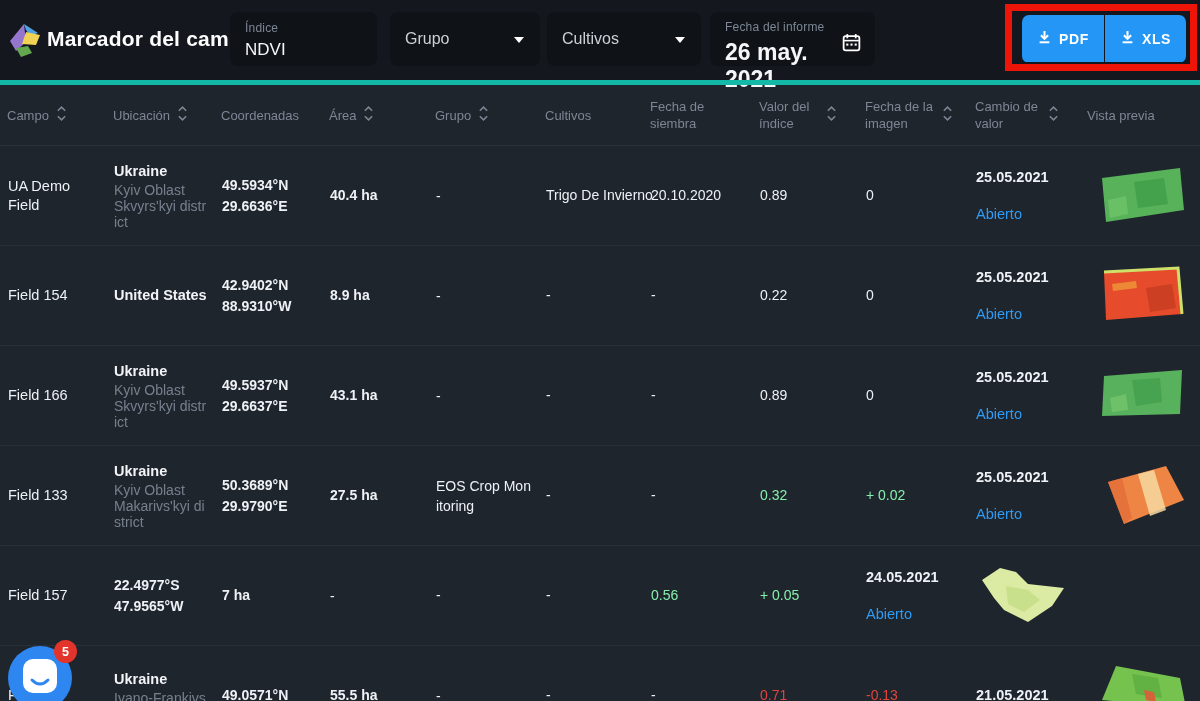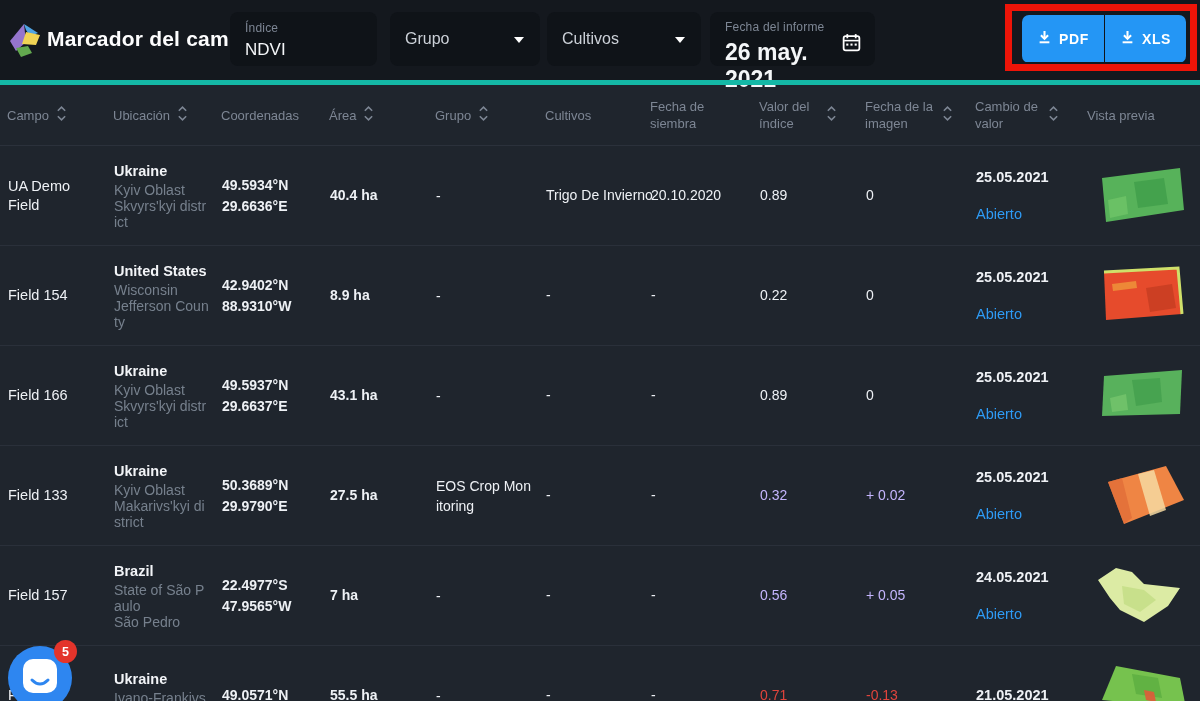--- a/index.html
+++ b/index.html
@@ -38,21 +38,21 @@
   .tbody{position:absolute;top:146px;left:0;width:1200px}
   .tr{width:1200px;height:100px;box-sizing:border-box;border-bottom:1px solid #2a303a;align-items:center}
   .td{padding-left:8px;padding-right:5px;color:#eef1f5;font-size:14px;line-height:19px}
   .td.name{font-size:14.5px}
   .country{font-weight:bold;font-size:14.5px;color:#f2f4f7}
   .region{color:#76808d;font-size:14px;line-height:16px;white-space:pre-line;word-break:break-all;max-width:100px;margin-top:1px}
   .coords div{font-weight:bold;line-height:21px}
   .td.area{font-weight:bold}
   .td.group{word-break:break-all;line-height:20px;max-width:103px}
   .td.crops{white-space:nowrap;overflow:visible}
-  .td.val[data-c="green"]{color:#c4b5fd}
+  .td.val[data-c="green"]{color:#86efac}
   .td.val[data-c="red"]{color:#e0443c}
   .imgdate{font-weight:bold;font-size:14.5px}
   .open-link{color:#2e9bf5;font-size:14.5px;margin-top:18px;cursor:pointer}
   .td.previewcell{display:flex;justify-content:center;padding:0}
   
   .chat{position:absolute;left:8px;top:646px;width:64px;height:64px;border-radius:50%;background:#2e86f0;
     display:flex;align-items:center;justify-content:center;z-index:9;cursor:pointer}
   .chat-badge{position:absolute;left:54px;top:640px;width:23px;height:23px;border-radius:50%;background:#e3342b;
     color:#fff;font-size:12.5px;font-weight:bold;display:flex;align-items:center;justify-content:center;z-index:10}
 </style>
@@ -229,22 +229,20 @@
         <polygon points="42,18 72,14 76,40 46,44" fill="#2f8f3f" opacity="0.45"></polygon>
         <polygon points="16,36 34,32 36,50 18,54" fill="#7ed06f" opacity="0.5"></polygon>
       </svg>
     </div>
   </div>
 
   <div class="tr grid-cols">
     <div class="td name">Field 154</div>
     <div class="td">
       <div class="country">United States</div>
-      <div class="region">Wisconsin
-Jefferson County</div>
     </div>
     <div class="td coords">
       <div>42.9402°N</div>
       <div>88.9310°W</div>
     </div>
     <div class="td area">8.9 ha</div>
     <div class="td group">-</div>
     <div class="td crops">-</div>
     <div class="td">-</div>
     <div class="td val" data-c="white">0.22</div>
@@ -318,25 +316,20 @@
       <svg width="96" height="64" viewBox="0 0 96 64">
         <polygon points="16,18 74,2 92,36 32,60" fill="#ef8544"></polygon>
         <polygon points="46,10 62,6 74,46 58,52" fill="#f6d9a1" opacity="0.85"></polygon>
         <polygon points="16,18 30,14 40,54 32,60" fill="#e06a36" opacity="0.7"></polygon>
       </svg>
     </div>
   </div>
 
   <div class="tr grid-cols">
     <div class="td name">Field 157</div>
-    <div class="td">
-      <div class="country">Brazil</div>
-      <div class="region">State of São Paulo
-São Pedro</div>
-    </div>
     <div class="td coords">
       <div>22.4977°S</div>
       <div>47.9565°W</div>
     </div>
     <div class="td area">7 ha</div>
     <div class="td group">-</div>
     <div class="td crops">-</div>
     <div class="td">-</div>
     <div class="td val" data-c="green">0.56</div>
     <div class="td val" data-c="green">+ 0.05</div>

